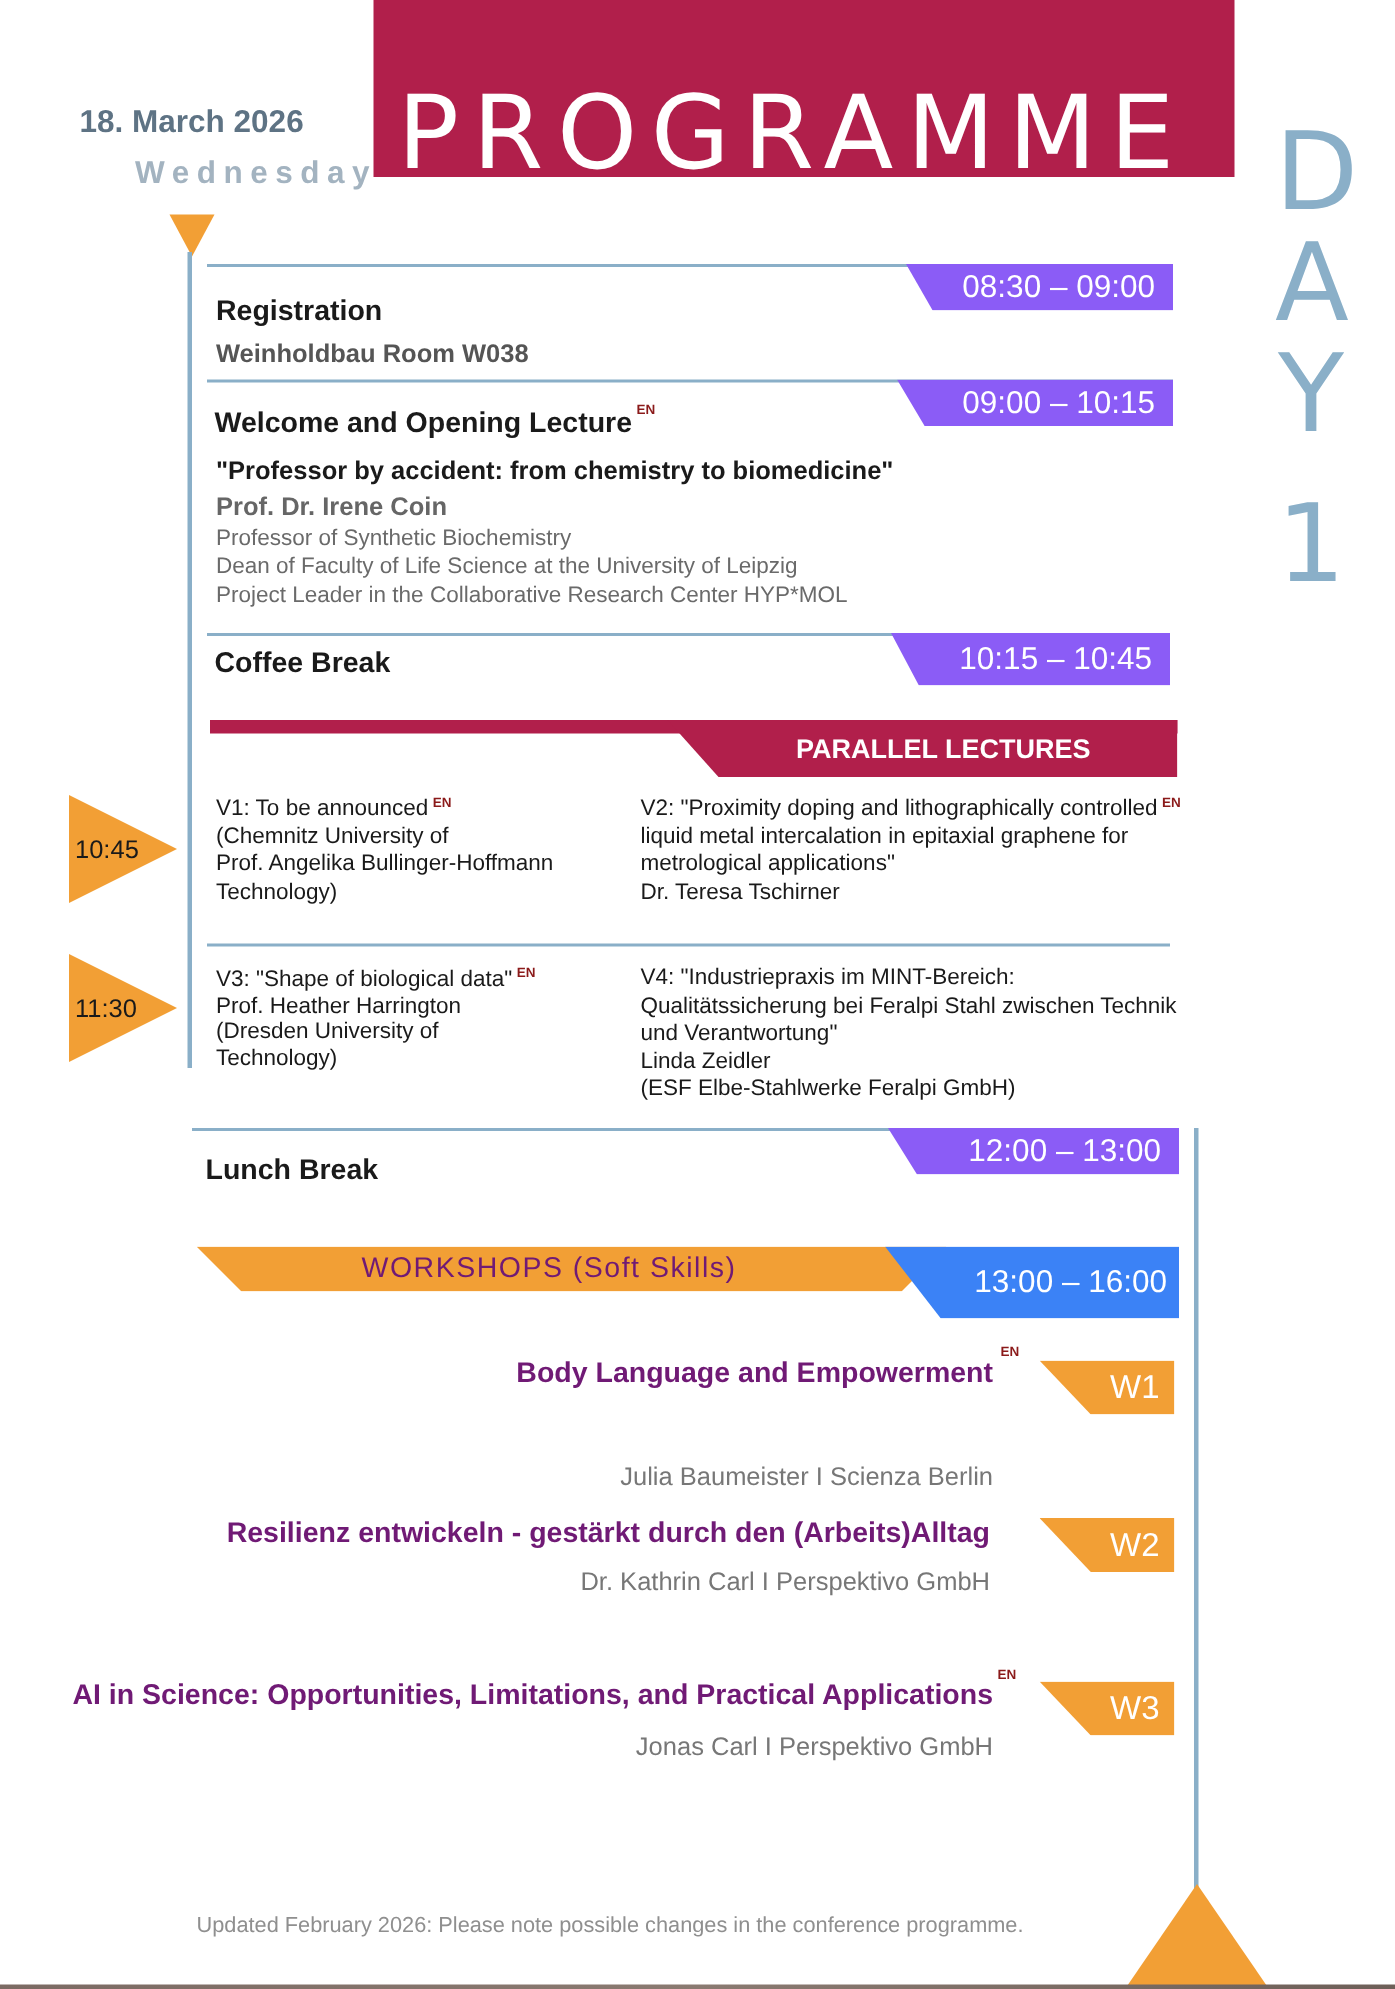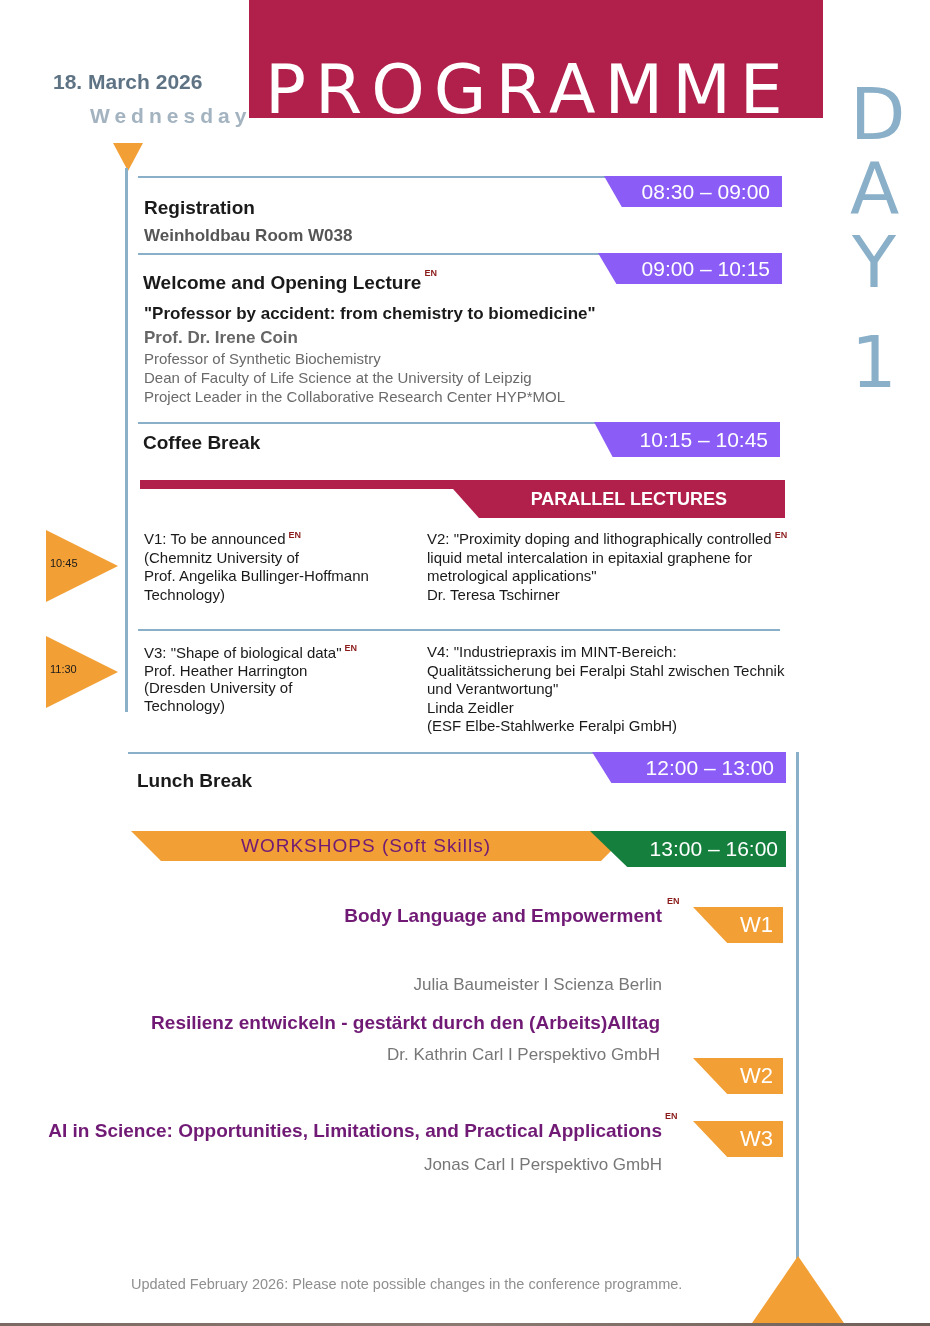--- a/index.html
+++ b/index.html
@@ -40,28 +40,28 @@
     .speaker-role { font-size: 15px; color: #6a6a6a; line-height: 18px; }
     .en-badge { font-size: 9px; font-weight: bold; color: #8b1a1a; vertical-align: top; position: relative; top: -4px; margin-left: 3px; }
 
     
     .par-bar { left: 140px; top: 480px; width: 645px; height: 9px; background: #b11f4b; }
     .par-tab { left: 445px; top: 480px; width: 340px; height: 38px; background: #b11f4b; color: #ffffff;
                font-size: 18px; font-weight: bold; display: flex; align-items: center; justify-content: flex-end;
                padding-right: 58px; box-sizing: border-box; clip-path: polygon(0 0, 100% 0, 100% 100%, 10% 100%); }
     .time-arrow { width: 0; height: 0; border-top: 36px solid transparent; border-bottom: 36px solid transparent;
                   border-left: 72px solid #f29f35; }
-    .time-arrow-label { font-size: 11px; color: #1a1a1a; text-align: center; }
+    .time-arrow-label { font-size: 17px; color: #1a1a1a; text-align: center; }
     .lec { font-size: 15px; line-height: 18.5px; color: #1a1a1a; }
 
     
     .ws-bar { left: 131px; top: 831px; width: 500px; height: 30px; background: #f29f35; color: #701a75;
               font-size: 19px; display: flex; align-items: center; padding-left: 110px; box-sizing: border-box;
               clip-path: polygon(0 0, 100% 0, 94% 100%, 6% 100%); letter-spacing: 1px; }
-    .ws-time { left: 590px; top: 831px; width: 196px; height: 36px; background: #15803d; color: #ffffff; font-size: 21px;
+    .ws-time { left: 590px; top: 831px; width: 196px; height: 48px; background: #3b82f6; color: #ffffff; font-size: 21px;
                display: flex; align-items: center; justify-content: flex-end; padding-right: 8px; box-sizing: border-box;
                clip-path: polygon(0 0, 100% 0, 100% 100%, 19% 100%); }
     .ws-title { right: 268px; font-size: 19px; font-weight: bold; color: #701a75; text-align: right; white-space: nowrap; }
     .ws-sub { right: 268px; font-size: 17px; color: #777777; text-align: right; white-space: nowrap; }
     .ws-en { font-size: 9px; font-weight: bold; color: #8b1a1a; }
     .ws-tag { left: 693px; width: 90px; height: 36px; background: #f29f35; color: #ffffff; font-size: 22px;
               display: flex; align-items: center; justify-content: flex-end; padding-right: 10px; box-sizing: border-box;
               clip-path: polygon(0 0, 100% 0, 100% 100%, 38% 100%); }
 
     .footer-note { left: 131px; top: 1276px; font-size: 14.5px; color: #8f8f8f; }
@@ -151,21 +151,21 @@
 <div class="abs ws-bar">WORKSHOPS  (Soft Skills)</div>
 <div class="abs ws-time">13:00 – 16:00</div>
 
 <div class="abs ws-title" style="top:905px;">Body Language and Empowerment</div>
 <div class="abs ws-en" style="left:667px; top:896px;">EN</div>
 <div class="abs ws-sub" style="top:939px;margin-top:36px;">Julia Baumeister I Scienza Berlin</div>
 <div class="abs ws-tag" style="top:907px;">W1</div>
 
 <div class="abs ws-title" style="top:1012px; right:270px;">Resilienz entwickeln - gestärkt durch den (Arbeits)Alltag</div>
 <div class="abs ws-sub" style="top:1045px; right:270px;">Dr. Kathrin Carl I Perspektivo GmbH</div>
-<div class="abs ws-tag" style="top:1012px;margin-top:46px;">W2</div>
+<div class="abs ws-tag" style="top:1012px;">W2</div>
 
 <div class="abs ws-title" style="top:1120px;">AI in Science: Opportunities, Limitations, and Practical Applications</div>
 <div class="abs ws-en" style="left:665px; top:1111px;">EN</div>
 <div class="abs ws-sub" style="top:1155px;">Jonas Carl I Perspektivo GmbH</div>
 <div class="abs ws-tag" style="top:1121px;">W3</div>
 
 <div class="abs footer-note">Updated February 2026: Please note possible changes in the conference programme.</div>
 <div class="abs bottom-rule"></div>
 
 </body></html>

